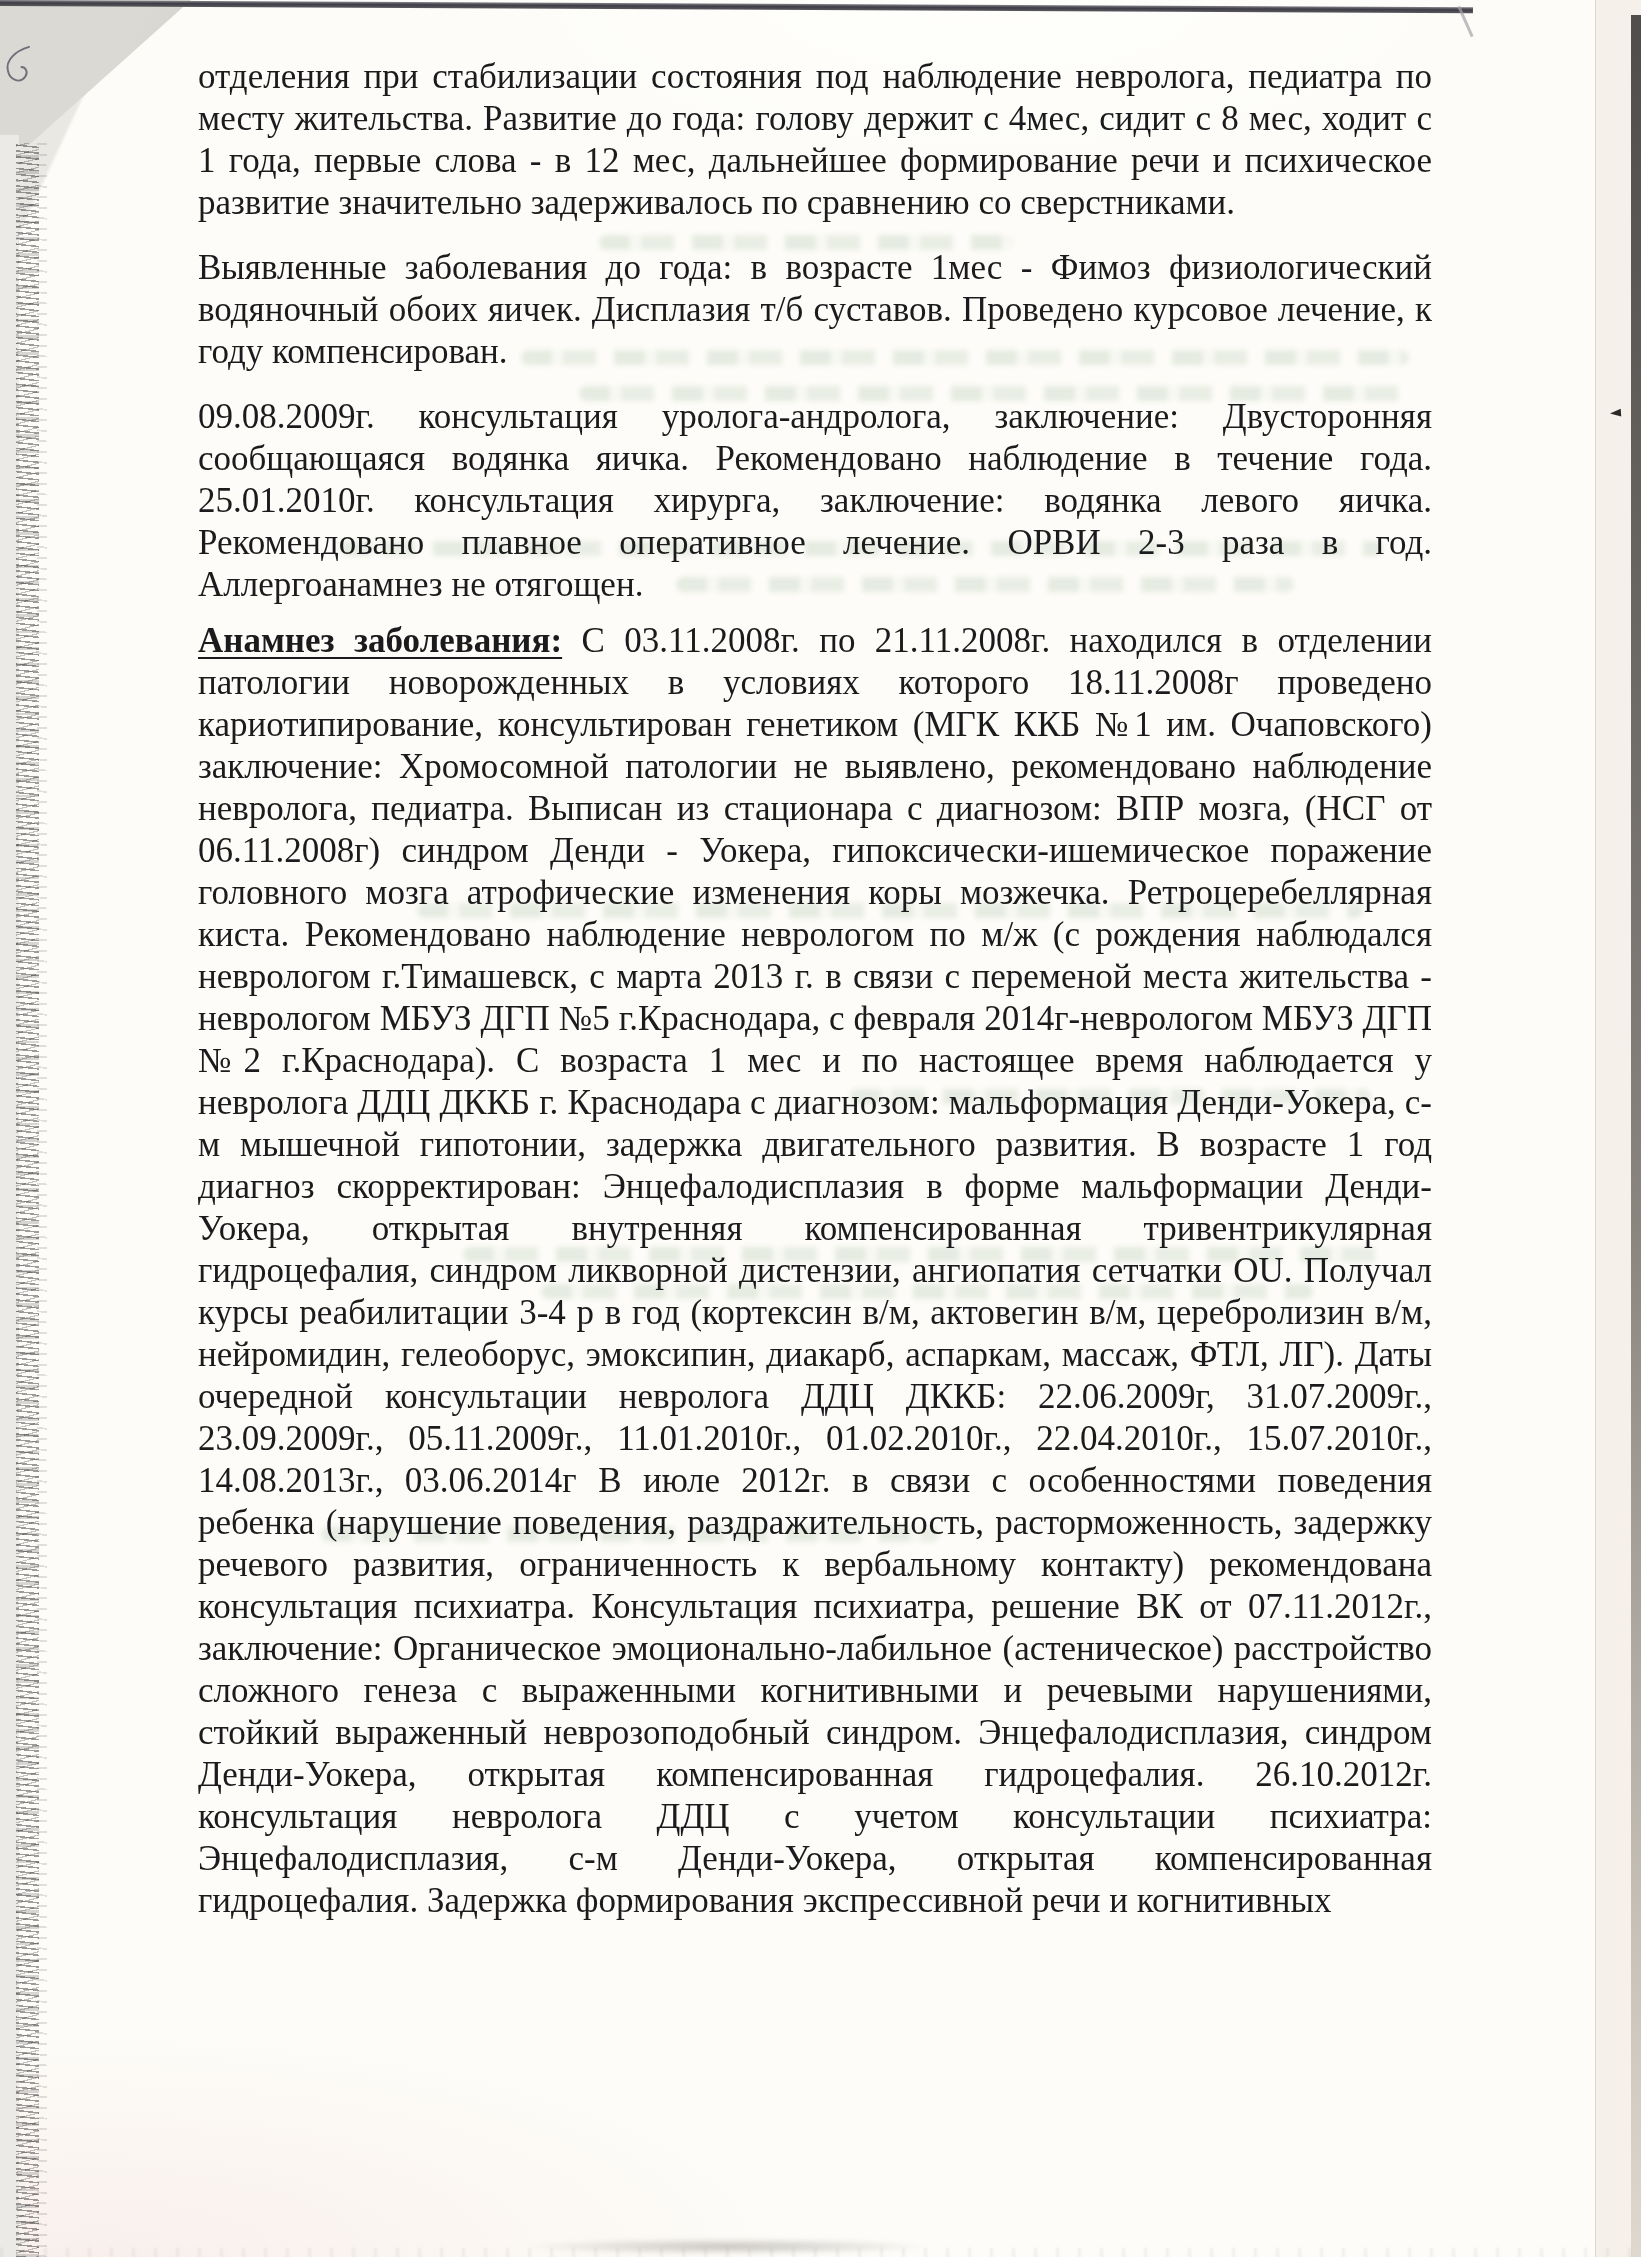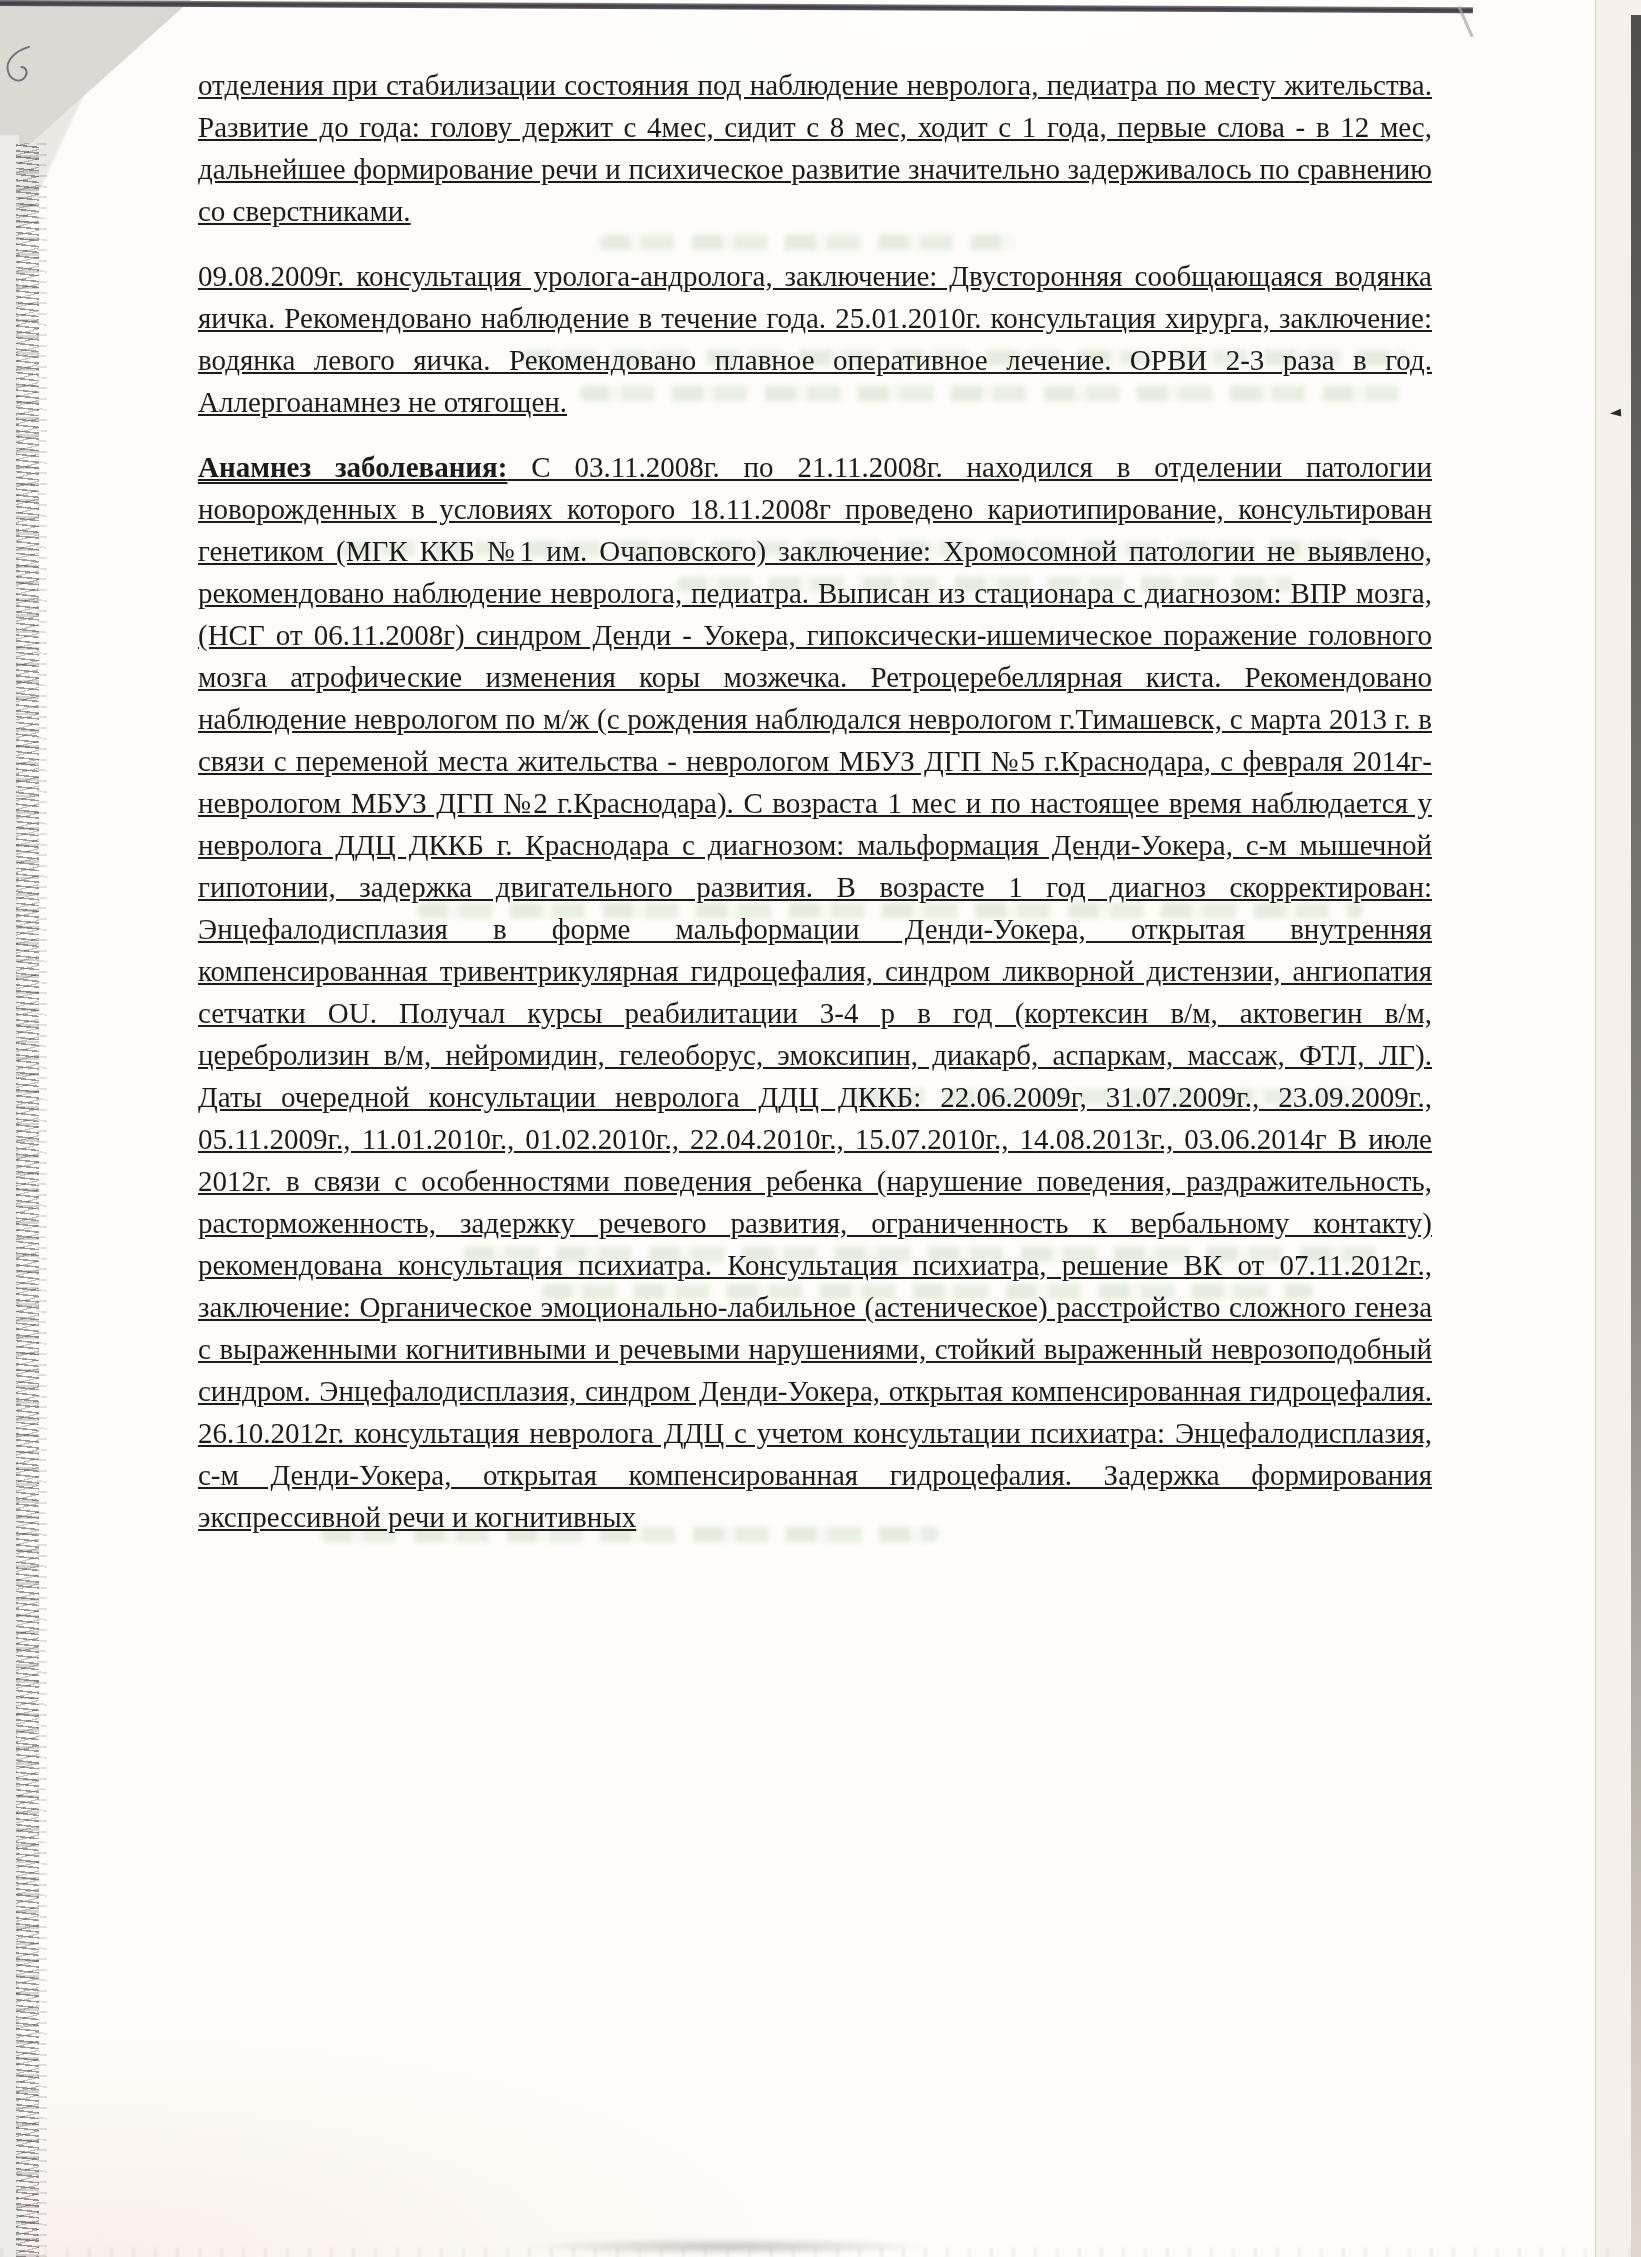--- a/index.html
+++ b/index.html
@@ -14,27 +14,26 @@
     background:
       radial-gradient(1062px 348px at 6% 100%, rgba(248,238,234,.9), rgba(248,238,234,0) 65%),
       radial-gradient(869px 290px at 60% 0%, rgba(255,255,252,.9), rgba(255,255,252,0) 60%),
       #fdfcf8;
     overflow: hidden;
   }
 
   
   .textblock {
     position: absolute;
-    left: 198px; top: 64px;
+    left: 198px; top: 56px;
     width: 1234px;
-    font-size: 29px;
+    font-size: 35px;
     line-height: 42px;
     color: #1b1b1d;
     text-align: justify;
-    text-decoration: underline;
   }
   .textblock p { margin: 0 0 23px 0; padding: 0; }
   .textblock p:nth-child(3) { margin-bottom: 14px; }
   .lead {
     font-weight: bold;
     text-decoration: underline;
     text-decoration-thickness: 2.4px;
     text-underline-offset: 4.8px;
     margin-top: 16px;
   }
@@ -143,20 +142,21 @@
   <div class="bleed" style="left:340px;top:541px;width:1043px;"></div>
   <div class="bleed" style="left:676px;top:577px;width:618px;"></div>
   <div class="bleed" style="left:417px;top:903px;width:946px;"></div>
   <div class="bleed" style="left:850px;top:1089px;width:521px;"></div>
   <div class="bleed" style="left:463px;top:1247px;width:927px;"></div>
   <div class="bleed" style="left:541px;top:1284px;width:772px;"></div>
   <div class="bleed" style="left:321px;top:1527px;width:618px;"></div>
 
   <div class="textblock">
     <p>отделения при стабилизации состояния под наблюдение невролога, педиатра по месту жительства. Развитие до года: голову держит с 4мес, сидит с 8 мес, ходит с 1 года, первые слова - в 12 мес, дальнейшее формирование речи и психическое развитие значительно задерживалось по сравнению со сверстниками.</p>
+    <p>Выявленные заболевания до года: в возрасте 1мес - Фимоз физиологический водяночный обоих яичек. Дисплазия т/б суставов. Проведено курсовое лечение, к году компенсирован.</p>
     <p>09.08.2009г. консультация уролога-андролога, заключение: Двусторонняя сообщающаяся водянка яичка. Рекомендовано наблюдение в течение года. 25.01.2010г. консультация хирурга, заключение: водянка левого яичка. Рекомендовано плавное оперативное лечение. ОРВИ 2-3 раза в год. Аллергоанамнез не отягощен.</p>
     <p><span class="lead">Анамнез заболевания:</span><span> С 03.11.2008г. по 21.11.2008г. находился в отделении патологии новорожденных в условиях которого 18.11.2008г проведено кариотипирование, консультирован генетиком (МГК ККБ №1 им. Очаповского) заключение: Хромосомной патологии не выявлено, рекомендовано наблюдение невролога, педиатра. Выписан из стационара с диагнозом: ВПР мозга, (НСГ от 06.11.2008г) синдром Денди - Уокера, гипоксически-ишемическое поражение головного мозга атрофические изменения коры мозжечка. Ретроцеребеллярная киста. Рекомендовано наблюдение неврологом по м/ж (с рождения наблюдался неврологом г.Тимашевск, с марта 2013 г. в связи с переменой места жительства - неврологом МБУЗ ДГП №5 г.Краснодара, с февраля 2014г-неврологом МБУЗ ДГП №2 г.Краснодара). С возраста 1 мес и по настоящее время наблюдается у невролога ДДЦ ДККБ г. Краснодара с диагнозом: мальформация Денди-Уокера, с-м мышечной гипотонии, задержка двигательного развития. В возрасте 1 год диагноз скорректирован: Энцефалодисплазия в форме мальформации Денди-Уокера, открытая внутренняя компенсированная тривентрикулярная гидроцефалия, синдром ликворной дистензии, ангиопатия сетчатки OU. Получал курсы реабилитации 3-4 р в год (кортексин в/м, актовегин в/м, церебролизин в/м, нейромидин, гелеоборус, эмоксипин, диакарб, аспаркам, массаж, ФТЛ, ЛГ). Даты очередной консультации невролога ДДЦ ДККБ: 22.06.2009г, 31.07.2009г., 23.09.2009г., 05.11.2009г., 11.01.2010г., 01.02.2010г., 22.04.2010г., 15.07.2010г., 14.08.2013г., 03.06.2014г В июле 2012г. в связи с особенностями поведения ребенка (нарушение поведения, раздражительность, расторможенность, задержку речевого развития, ограниченность к вербальному контакту) рекомендована консультация психиатра. Консультация психиатра, решение ВК от 07.11.2012г., заключение: Органическое эмоционально-лабильное (астеническое) расстройство сложного генеза с выраженными когнитивными и речевыми нарушениями, стойкий выраженный неврозоподобный синдром. Энцефалодисплазия, синдром Денди-Уокера, открытая компенсированная гидроцефалия. 26.10.2012г. консультация невролога ДДЦ с учетом консультации психиатра: Энцефалодисплазия, с-м Денди-Уокера, открытая компенсированная гидроцефалия. Задержка формирования экспрессивной речи и когнитивных</span></p>
   </div>
 
   <div class="corner-fold-shade"></div>
   <div class="corner-fold"></div>
   <div class="top-edge"></div>
   <div class="top-edge-drop"></div>
   <div class="left-margin-strip"></div>
   <div class="left-noise"></div>

